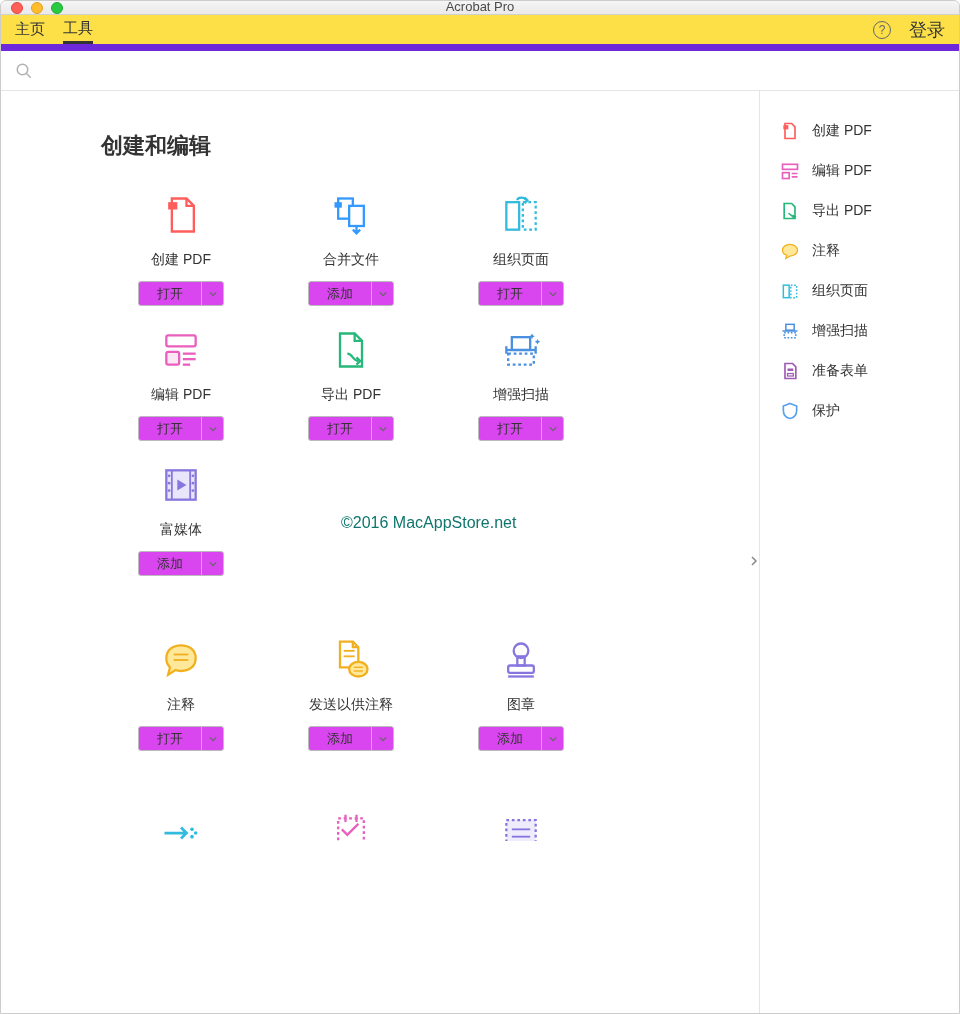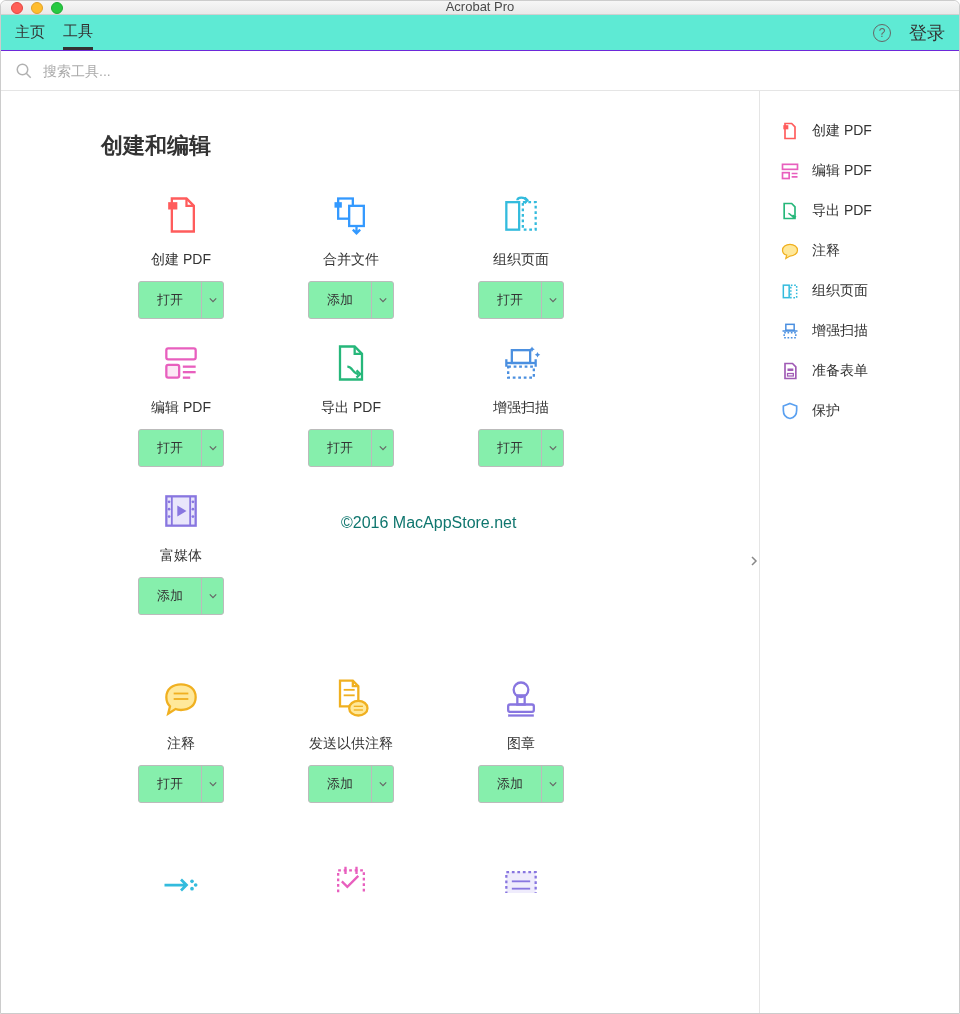--- a/index.html
+++ b/index.html
@@ -30,22 +30,22 @@
     .dot-red { background: #ff5f57; border: 0.5px solid #e24640; }
     .dot-yellow { background: #ffbd2e; border: 0.5px solid #e0a128; }
     .dot-green { background: #28ca42; border: 0.5px solid #1fab36; }
     .titlebar .title {
       position: absolute; left: 0; right: 0;
       text-align: center; font-size: 13px; color: #4a4a4a;
       pointer-events: none;
     }
     .toolbar {
       height: 36px;
-      background: #5eead4;
-      border-bottom: 1px solid #6d28d9;
+      background: #fde047;
+      border-bottom: 7px solid #6d28d9;
       display: flex;
       align-items: center;
       padding: 0 14px;
     }
     .tabs { display: flex; gap: 18px; height: 100%; align-items: center; }
     .tab {
       font-size: 15px; color: #333; height: 100%;
       display: flex; align-items: center; cursor: pointer;
     }
     .tab.active { border-bottom: 3px solid #333; font-weight: 500; }
@@ -81,21 +81,21 @@
       gap: 20px 10px; margin-bottom: 60px;
     }
     .tool {
       display: flex; flex-direction: column; align-items: center;
       gap: 12px; cursor: pointer;
     }
     .tool-icon { width: 48px; height: 48px; display: flex; align-items: center; justify-content: center; }
     .tool-label { font-size: 14px; color: #333; }
     .tool-btn {
       display: flex; border: 1px solid #bbb; border-radius: 3px;
-      height: 38px; background: #86efac; font-size: 13px; color: #333;
+      height: 25px; background: #d946ef; font-size: 13px; color: #333;
       overflow: hidden;
     }
     .tool-btn-main { padding: 0 18px; display: flex; align-items: center; }
     .tool-btn-caret {
       width: 22px; border-left: 1px solid #bbb;
       display: flex; align-items: center; justify-content: center;
     }
     .tool-btn-caret svg { width: 8px; height: 8px; }
     .watermark {
       position: absolute; top: 423px; left: 340px;
@@ -140,21 +140,20 @@
   <div class="toolbar-spacer"></div>
   <div class="help-icon">?</div>
   <div class="login">登录</div>
 </div>
 
 <div class="searchbar">
   <svg viewBox="0 0 24 24" fill="none" stroke="#666" stroke-width="2">
       <circle cx="10" cy="10" r="7"></circle>
       <line x1="21" y1="21" x2="15" y2="15"></line>
     </svg>
-  <input type="text" placeholder="搜索工具..." style="">
 </div>
 
 <div class="content">
   <div class="main">
 
     <h2 class="section-title">创建和编辑</h2>
     <div class="grid">
 
       <div class="tool">
         <div class="tool-icon">

